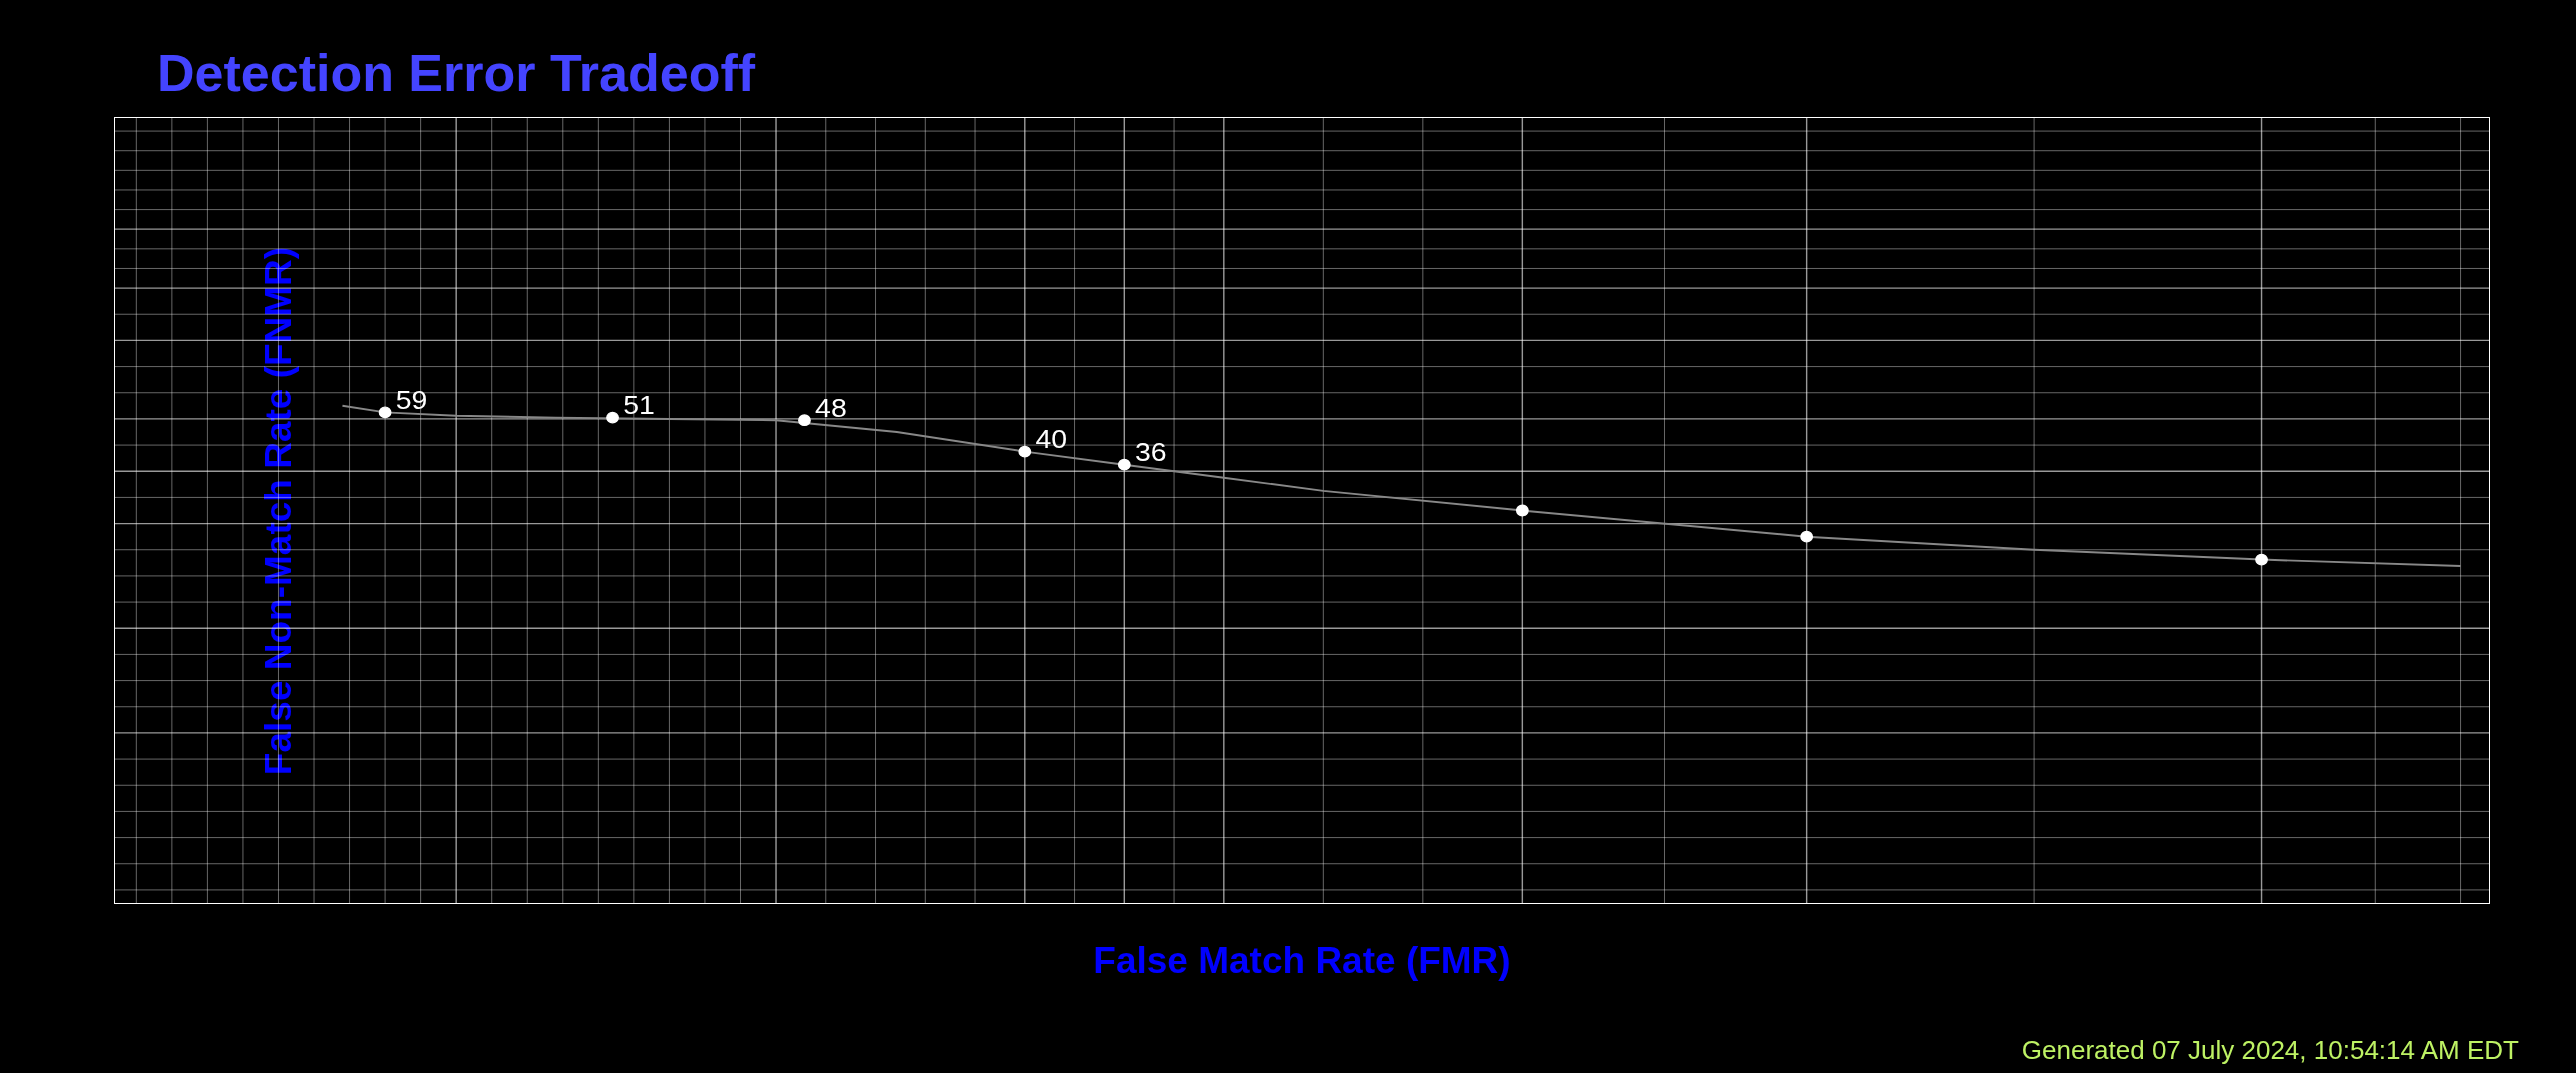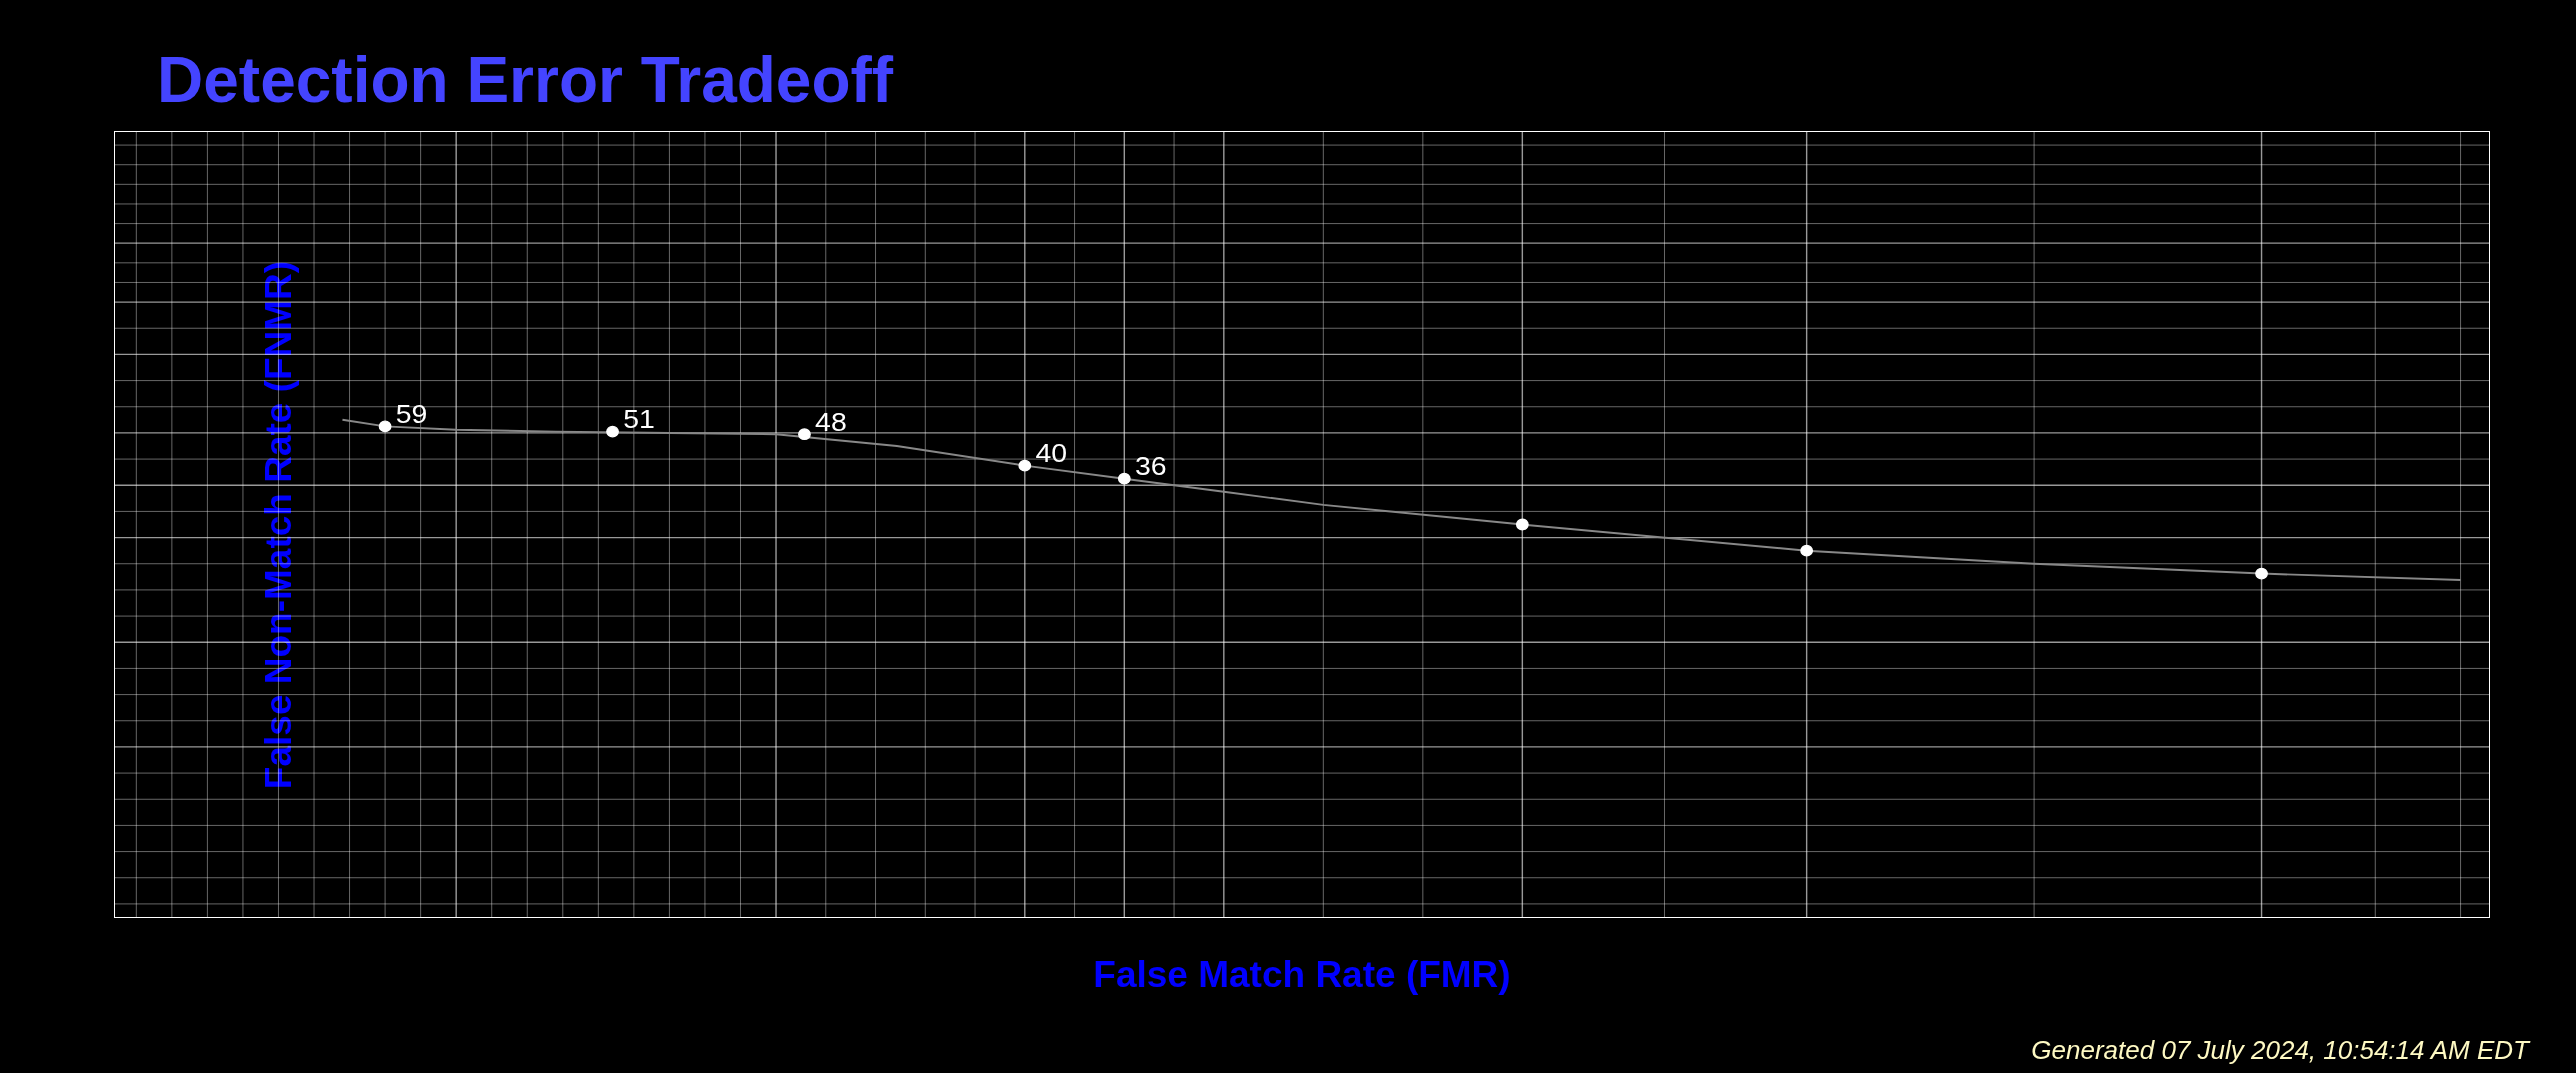--- a/index.html
+++ b/index.html
@@ -13,21 +13,21 @@
     }
     .chart-container {
       position: relative;
       width: 2576px;
       height: 1073px;
       background: #000;
       padding: 43px 57px 100px 114px;
     }
     .chart-title {
       color: #4444ff;
-      font-size: 64px;
+      font-size: 52px;
       font-weight: bold;
       margin-bottom: 14.3px;
       margin-left: 43px;
     }
     .chart-area {
       position: relative;
       width: calc(100% - 29px);
       height: calc(100% - 143px);
       border: 1.4px solid #fff;
     }
@@ -53,24 +53,23 @@
       top: 50%;
       transform: translateY(-50%) rotate(-90deg);
       color: #0000ff;
       font-size: 37px;
       font-weight: bold;
       white-space: nowrap;
     }
     .generated-text {
       position: absolute;
       bottom: 7.2px;
-      right: 47px;
-      color: #fef9c3;
+      right: 57px;
+      color: #bef264;
       font-size: 26px;
-      font-style: italic;
     }
   </style>
 </head>
 <body>
 
 <div class="chart-container">
   <div class="chart-title">Detection Error Tradeoff</div>
 
   <div class="chart-area">
     <span class="y-axis-label">False Non-Match Rate (FNMR)</span>

